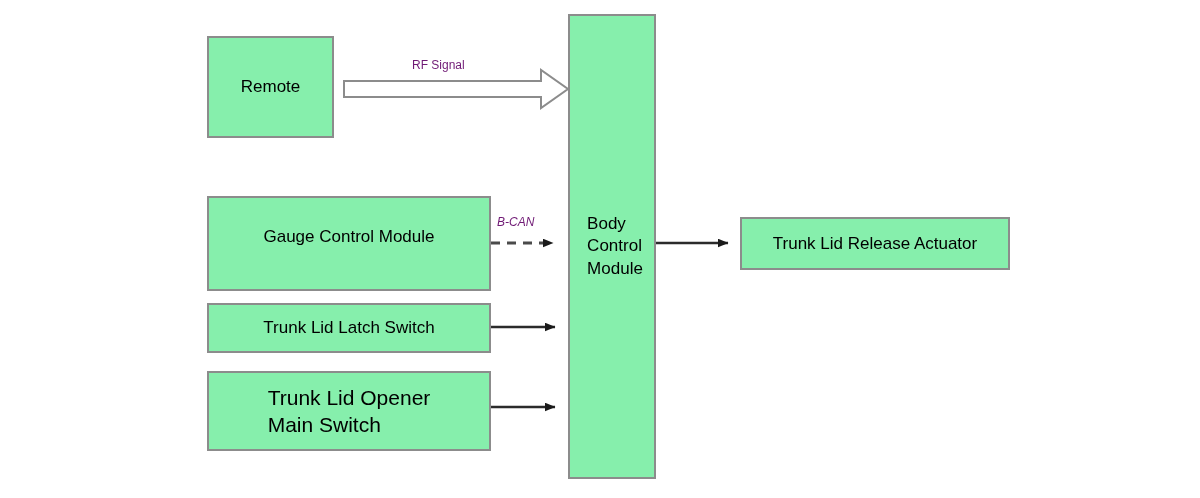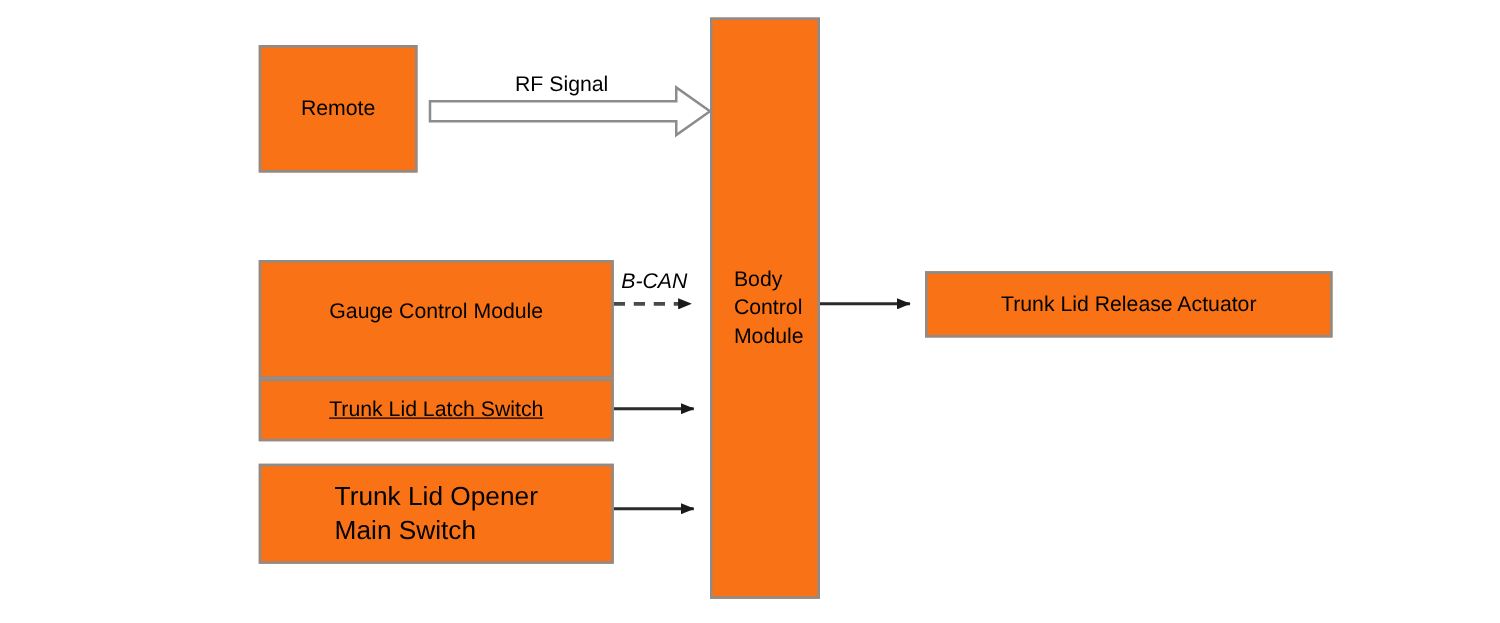--- a/index.html
+++ b/index.html
@@ -12,71 +12,71 @@
     width: 1200px;
     height: 498px;
     background: #ffffff;
     font-family: "Liberation Sans", sans-serif;
     overflow: hidden;
   }
   .node {
     position: absolute;
     box-sizing: border-box;
     border: 2px solid #8c8c8c;
-    background: #f97316;
+    background: #86efac;
     display: flex;
     align-items: center;
     justify-content: center;
     color: #000000;
     font-size: 17px;
     line-height: 1.25;
     text-align: center;
     white-space: pre-line;
   }
   .node.left-text {
     justify-content: flex-start;
     text-align: left;
   }
   #node-remote {
     left: 207px; top: 36px; width: 127px; height: 102px;
   }
   #node-gauge {
-    left: 207px; top: 208px; width: 284px; height: 95px;
+    left: 207px; top: 196px; width: 284px; height: 95px;
     flex-direction: column;
     justify-content: center;
   }
   #node-gauge .line1 { margin-bottom: 14px; }
   #node-gauge .line2 { }
   #node-latch {
-    left: 207px; top: 303px; width: 284px; height: 50px; text-decoration: underline;
+    left: 207px; top: 303px; width: 284px; height: 50px;
   }
   #node-opener {
     left: 207px; top: 371px; width: 284px; height: 80px;
   }
   #node-opener .opener-text {
     text-align: left;
     font-size: 21px;
     line-height: 1.3;
   }
   #node-bcm {
     left: 568px; top: 14px; width: 88px; height: 465px;
     align-items: center;
     justify-content: center;
     padding-left: 6px;
     text-align: left;
     font-size: 17px;
     line-height: 1.3;
   }
   #node-actuator {
-    left: 740px; top: 217px; width: 326px; height: 53px;
+    left: 740px; top: 217px; width: 270px; height: 53px;
   }
   .label {
     position: absolute;
-    color: #000000;
-    font-size: 17px;
+    color: #701a75;
+    font-size: 12px;
     white-space: nowrap;
   }
   #label-rf { left: 412px; top: 58px; }
   #label-bcan { left: 497px; top: 215px; font-style: italic; }
   svg.edges {
     position: absolute;
     left: 0; top: 0;
     width: 1200px; height: 498px;
     pointer-events: none;
   }

